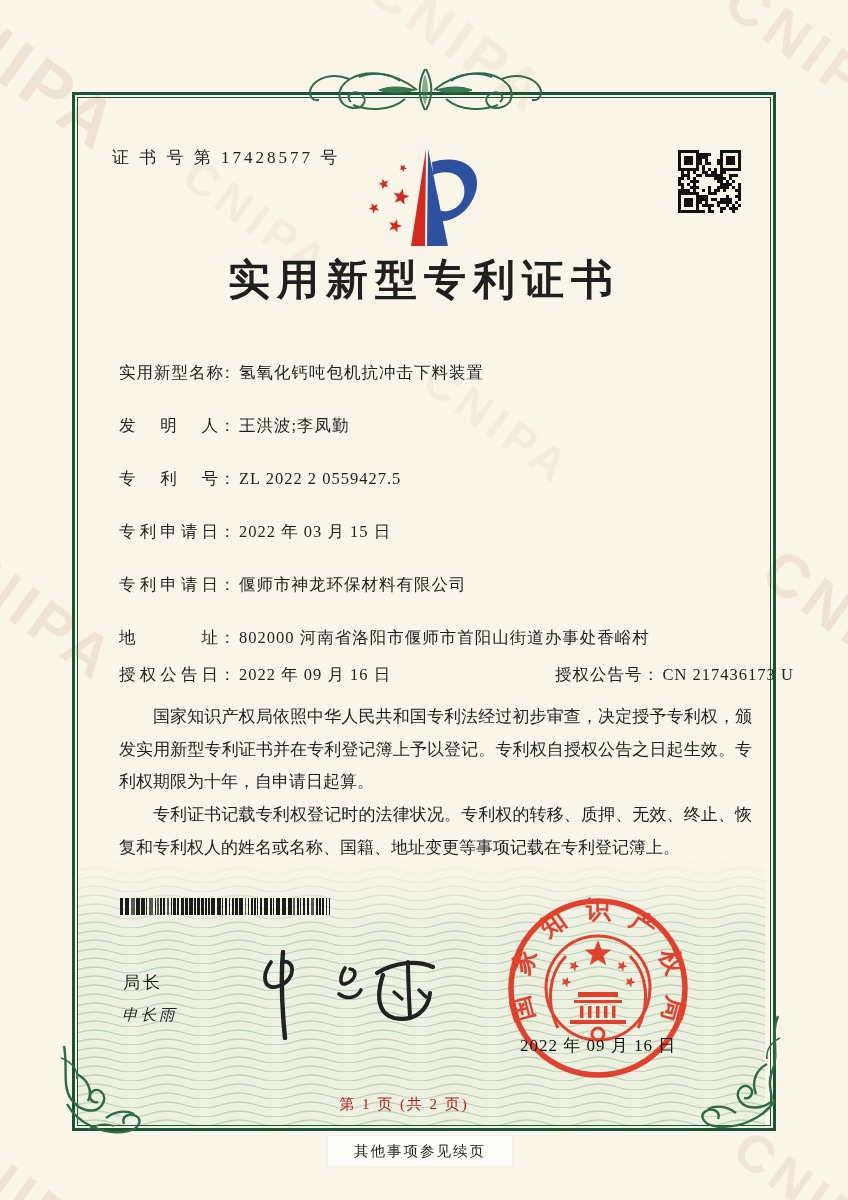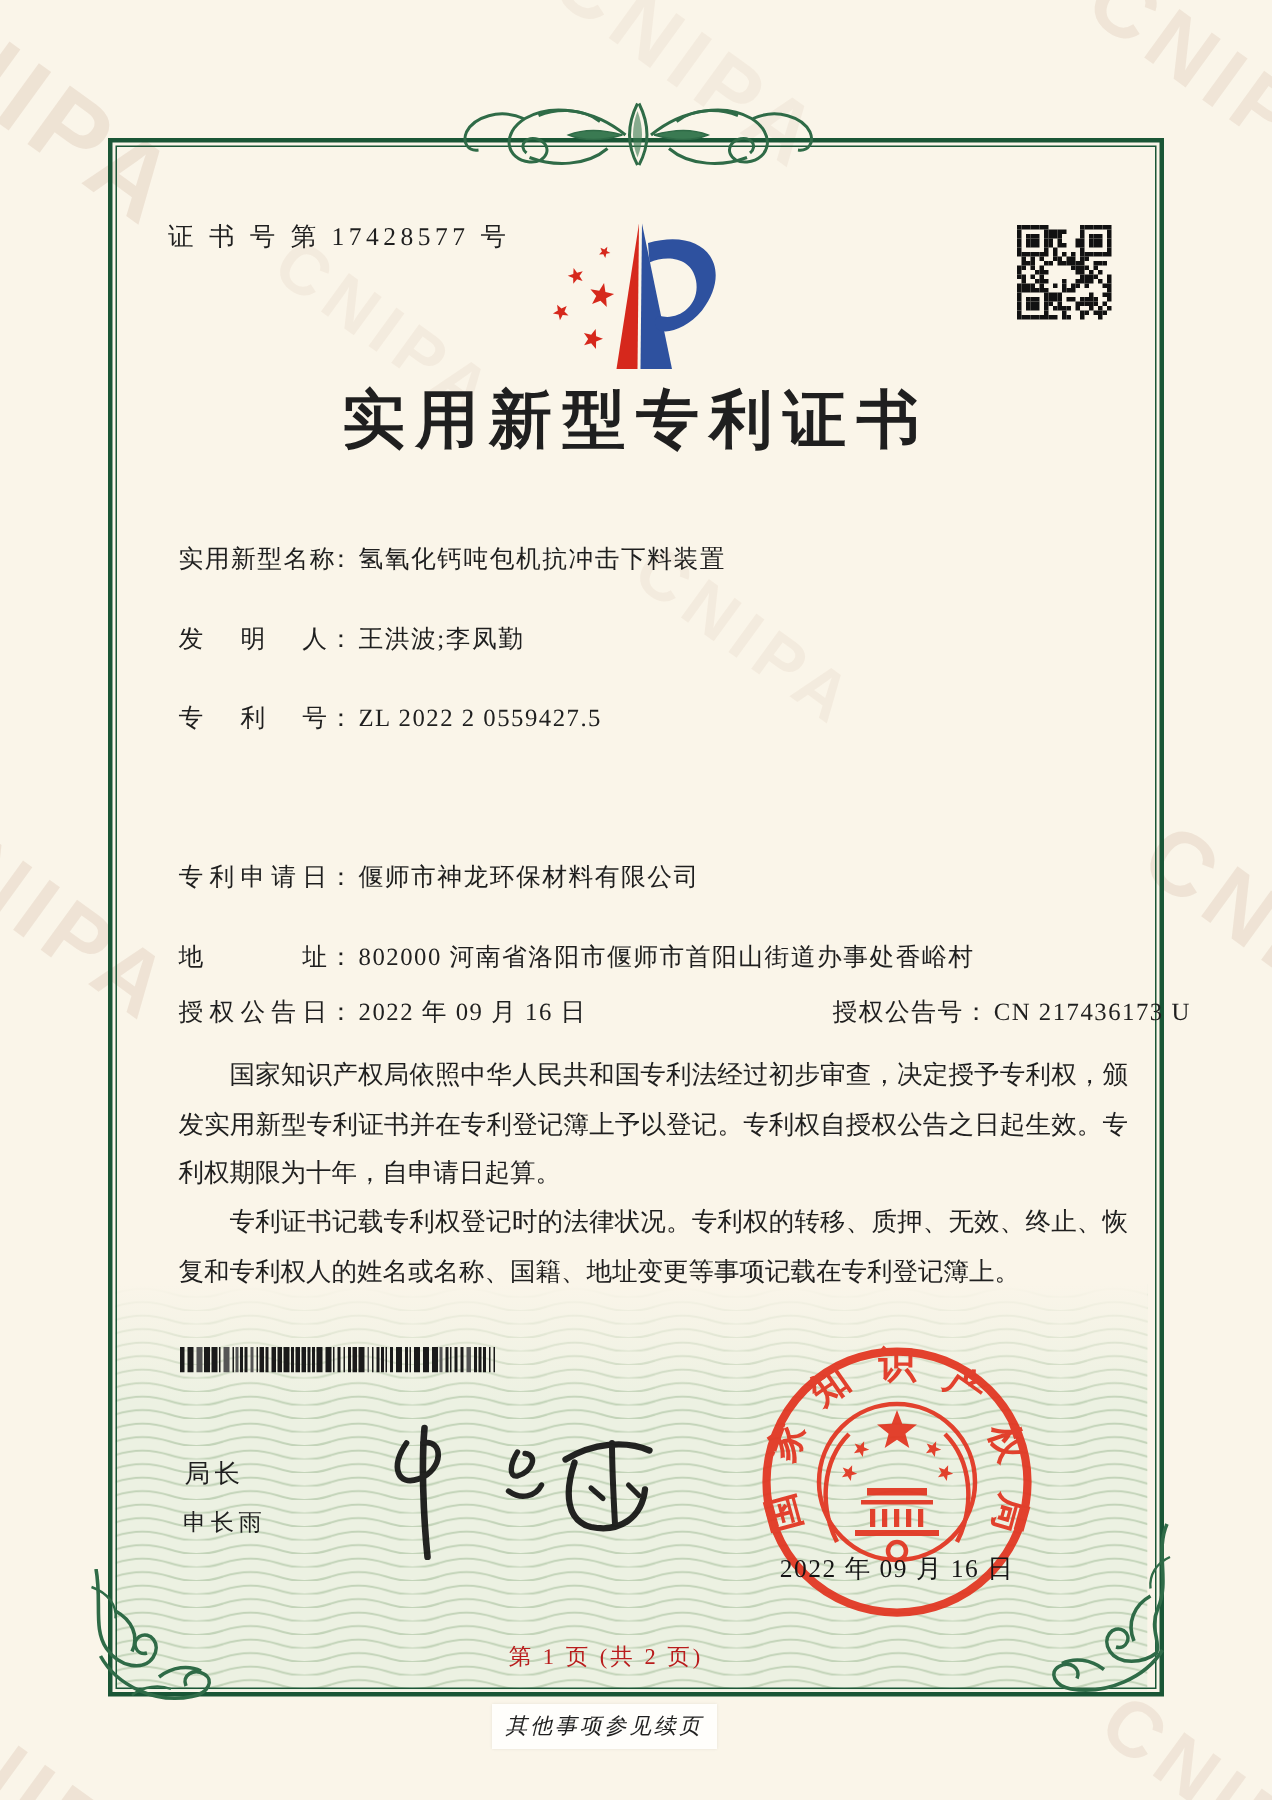--- a/index.html
+++ b/index.html
@@ -40,32 +40,32 @@
   .f-colon{ display:inline-block; width:20px; }
   .grant2{ position:absolute; left:436px; top:0; }
   
   .paras{ position:absolute; left:119px; top:701px; width:633px;
           font-size:17px; line-height:1.92; text-align:justify; }
   .paras p{ margin:0; text-indent:2em; }
   
   .barcode{ position:absolute; left:120px; top:898px; }
   
   .sig-title{ position:absolute; left:123px; top:971px; font-size:17px; letter-spacing:3px; }
-  .sig-name{ position:absolute; left:122px; top:1005px; font-size:15.5px; letter-spacing:3px; }
+  .sig-name{ position:absolute; left:122px; top:1005px; font-size:15.5px; letter-spacing:3px;font-style:italic; }
   .sig-script{ position:absolute; left:255px; top:948px; }
   
   .seal{ position:absolute; left:506px; top:896px; width:184px; height:184px; opacity:.93; }
   .seal-date{ position:absolute; left:506px; top:1034px; width:184px; text-align:center;
               font-size:17px; letter-spacing:1px; color:#151515; }
   
   .page-num{ position:absolute; left:72px; top:1095px; width:664px; text-align:center;
              font-size:15px; letter-spacing:2px; color:#b91c1c; }
-  .cont-note{ position:absolute; left:328px; top:1136px; width:150px; height:30px;
+  .cont-note{ position:absolute; left:328px; top:1136px; width:184px; height:30px;
               background:#fffefb; text-align:center; line-height:30px; font-size:14.5px;
-              letter-spacing:2px; box-shadow:0 0 2px rgba(0,0,0,.08);font-style:italic; }
+              letter-spacing:2px; box-shadow:0 0 2px rgba(0,0,0,.08); }
   
   .flourish{ position:absolute; left:303px; top:64px; }
   .corner-bl{ position:absolute; left:58px; top:1046px; }
   .corner-br{ position:absolute; left:694px; top:1014px; transform:scaleX(-1); }
 </style>
 </head>
 <body>
 
 <div class="page">
 
@@ -608,20 +608,23 @@
   <div class="title">实用新型专利证书</div>
 
   <div class="row" style="top:362px">
     <span class="f-label">实用新型名称</span><span class="f-colon">：</span><span>氢氧化钙吨包机抗冲击下料装置</span>
   </div>
   <div class="row" style="top:415px">
     <span class="f-label">发明人</span><span class="f-colon">：</span><span>王洪波;李凤勤</span>
   </div>
   <div class="row" style="top:468px">
     <span class="f-label">专利号</span><span class="f-colon">：</span><span>ZL 2022 2 0559427.5</span>
+  </div>
+  <div class="row" style="top:521px">
+    <span class="f-label">专利申请日</span><span class="f-colon">：</span><span>2022 年 03 月 15 日</span>
   </div>
   <div class="row" style="top:574px">
     <span class="f-label">专利申请日</span><span class="f-colon">：</span><span>偃师市神龙环保材料有限公司</span>
   </div>
   <div class="row" style="top:627px">
     <span class="f-label">地址</span><span class="f-colon">：</span><span>802000 河南省洛阳市偃师市首阳山街道办事处香峪村</span>
   </div>
   <div class="row" style="top:664px">
     <span class="f-label">授权公告日</span><span class="f-colon">：</span><span>2022 年 09 月 16 日</span>
     <span class="grant2">

